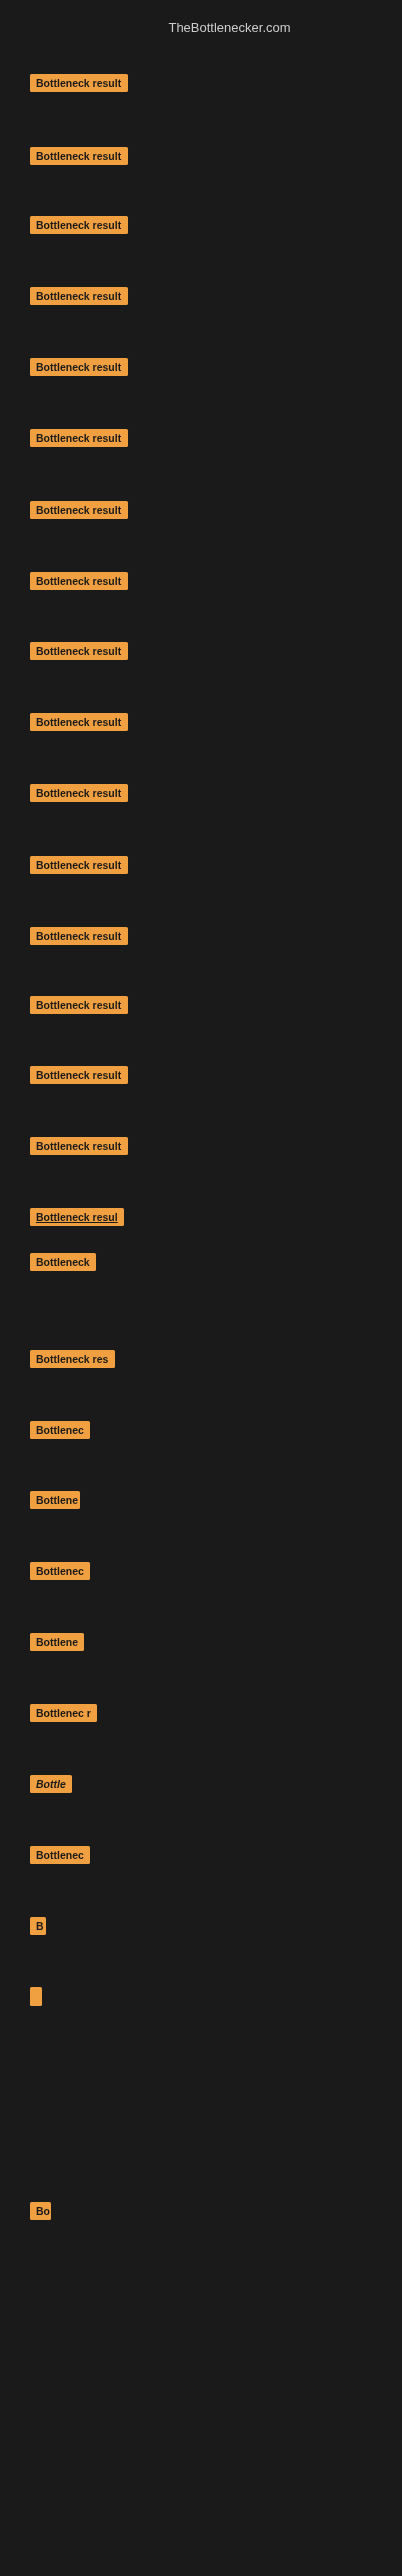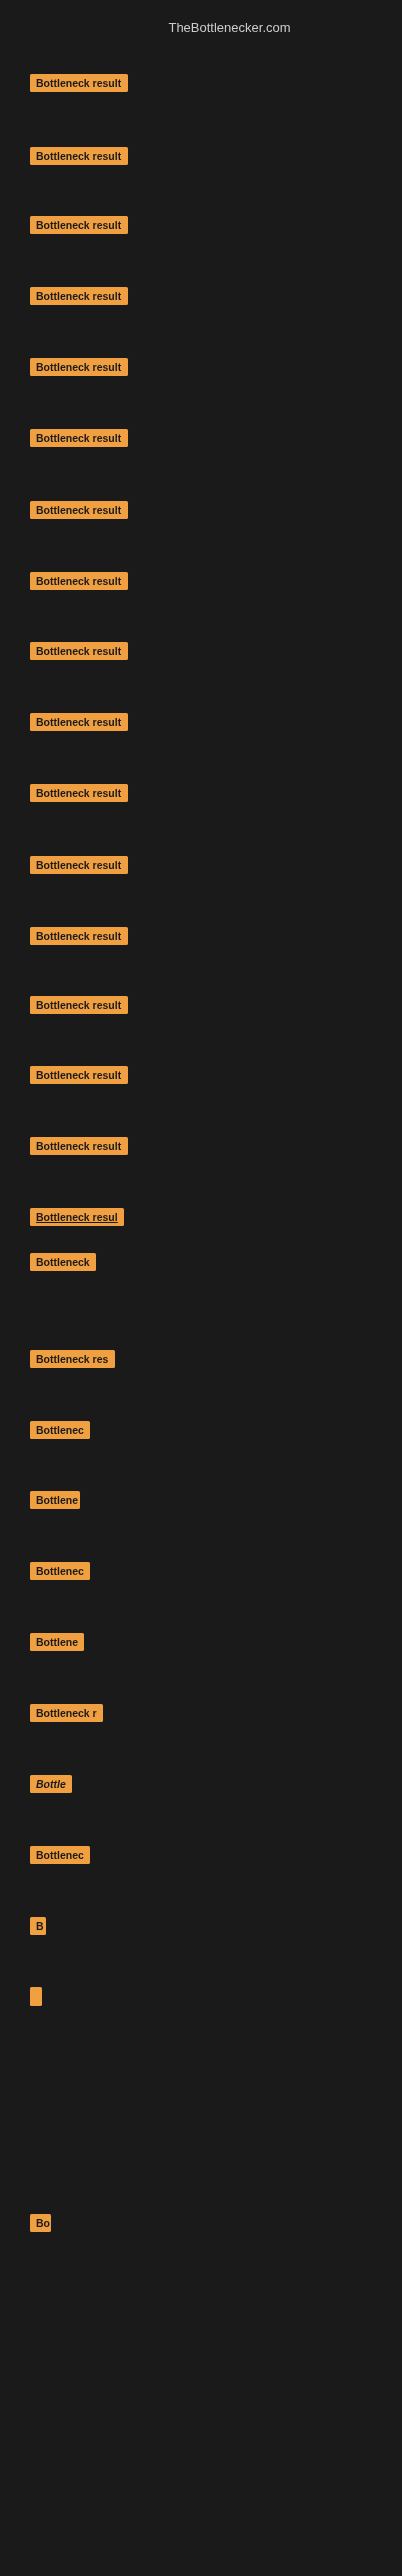--- a/index.html
+++ b/index.html
@@ -65,20 +65,20 @@
     <div class="result-item" style="top: 968px;"><span class="bottleneck-label" style="max-width: 136px;">Bottleneck result</span></div>
     <div class="result-item" style="top: 1038px;"><span class="bottleneck-label" style="max-width: 129px;">Bottleneck result</span></div>
     <div class="result-item" style="top: 1109px;"><span class="bottleneck-label" style="max-width: 119px;">Bottleneck result</span></div>
     <div class="result-item" style="top: 1180px;"><span class="bottleneck-label" style="max-width: 109px; text-decoration: underline;">Bottleneck resul</span></div>
     <div class="result-item" style="top: 1225px;"><span class="bottleneck-label" style="max-width: 72px;">Bottleneck</span></div>
     <div class="result-item" style="top: 1322px;"><span class="bottleneck-label" style="max-width: 93px;">Bottleneck res</span></div>
     <div class="result-item" style="top: 1393px;"><span class="bottleneck-label" style="max-width: 66px;">Bottlenec</span></div>
     <div class="result-item" style="top: 1463px;"><span class="bottleneck-label" style="max-width: 50px;">Bottlene</span></div>
     <div class="result-item" style="top: 1534px;"><span class="bottleneck-label" style="max-width: 66px;">Bottlenec</span></div>
     <div class="result-item" style="top: 1605px;"><span class="bottleneck-label" style="max-width: 60px;">Bottlene</span></div>
-    <div class="result-item" style="top: 1676px;"><span class="bottleneck-label" style="max-width: 81px;">Bottleneck r</span></div>
+    <div class="result-item" style="top: 1676px;"><span class="bottleneck-label" style="max-width: 81px;">Bottlenec r</span></div>
     <div class="result-item" style="top: 1747px; font-style: italic;"><span class="bottleneck-label" style="max-width: 45px;">Bottle</span></div>
     <div class="result-item" style="top: 1818px;"><span class="bottleneck-label" style="max-width: 66px;">Bottlenec</span></div>
     <div class="result-item" style="top: 1889px;"><span class="bottleneck-label" style="max-width: 16px;">B</span></div>
     <div class="result-item" style="top: 1959px;"><span class="bottleneck-label" style="width: 4px; height: 19.3px;"></span></div>
-    <div class="result-item" style="top: 2174px;"><span class="bottleneck-label" style="max-width: 21px; margin-top: 12px;">Bo</span></div>
+    <div class="result-item" style="top: 2174px;"><span class="bottleneck-label" style="max-width: 21px;">Bo</span></div>
   </div>
 
 
 </body></html>

